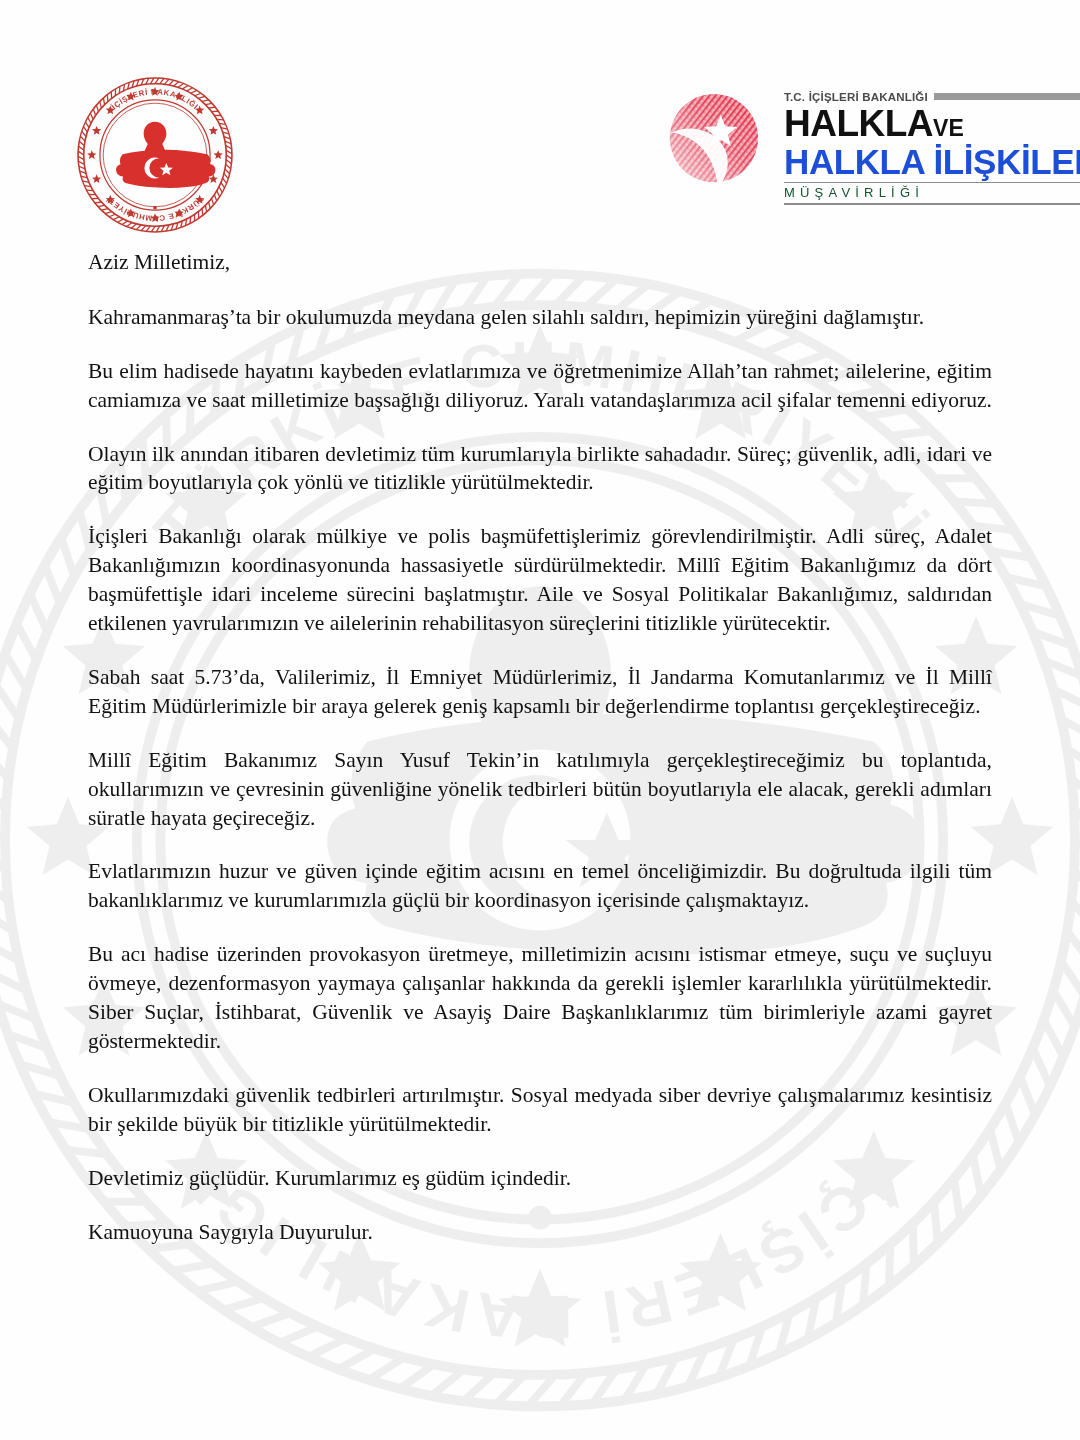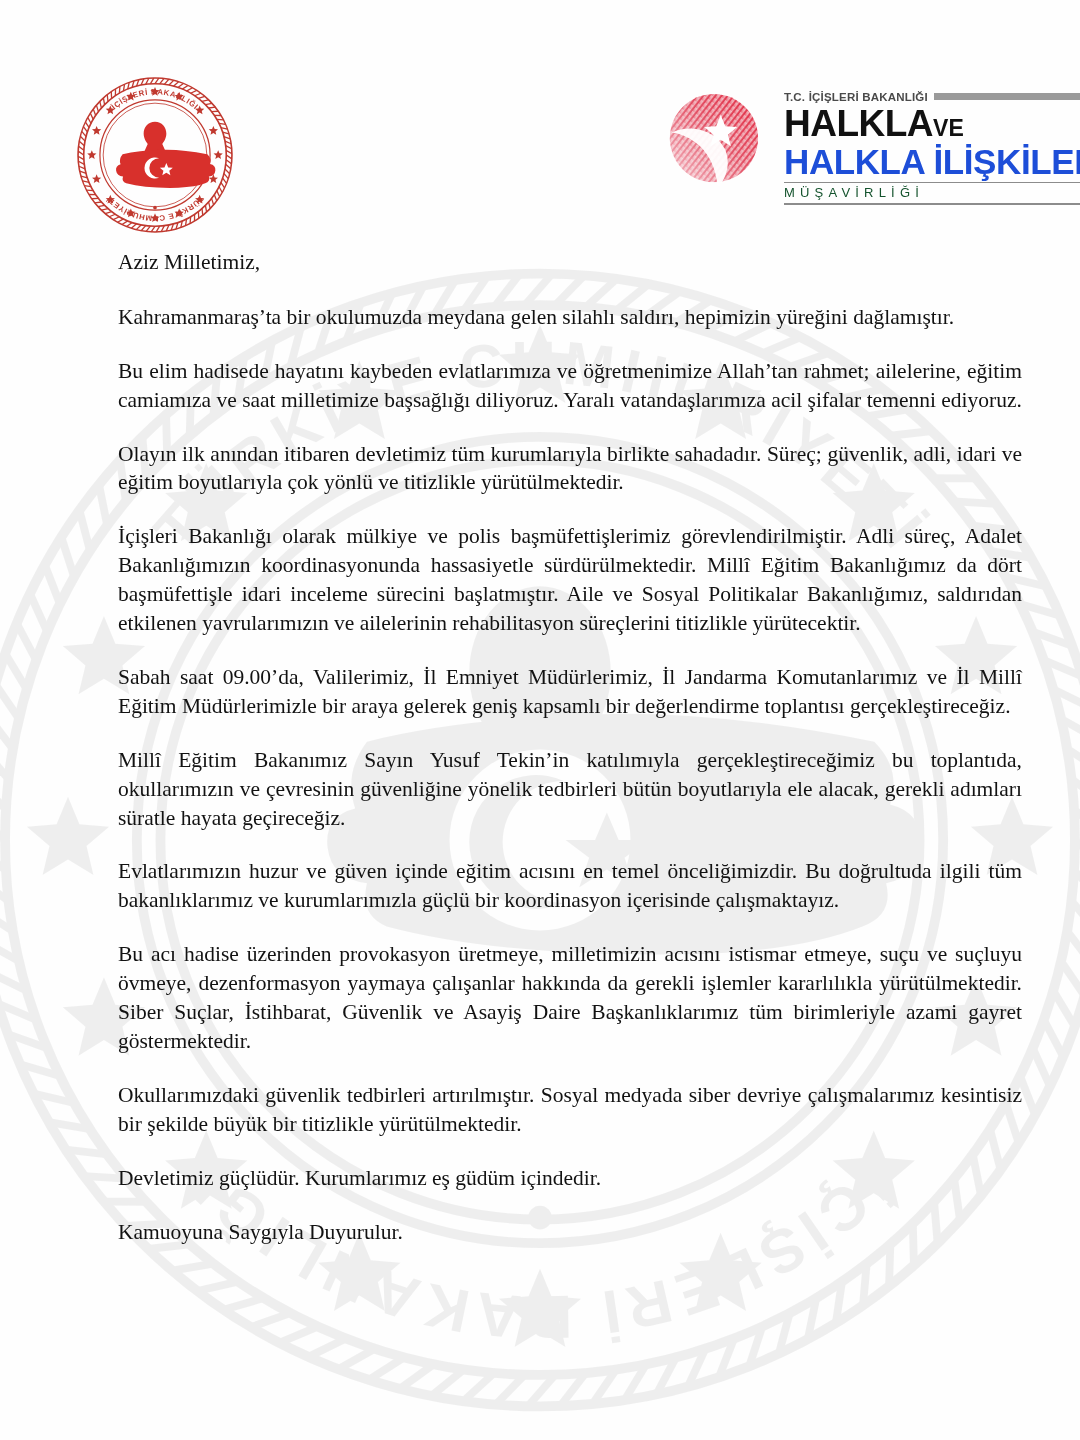--- a/index.html
+++ b/index.html
@@ -109,21 +109,21 @@
     text-align:justify;
     white-space:nowrap;
   }
   .bl-rule2{
     height:1.5px;background:#8c8c8c;margin-top:3px;width:100%;
   }
 
   
   .content{
     position:absolute;
-    left:118px;top:248px;
+    left:88px;top:248px;
     width:904px;
     z-index:2;
   }
   .salutation{
     font-size:21.5px;
     line-height:1.34;
     margin:0 0 26px 0;
     text-align:left;
   }
   p.para{
@@ -511,21 +511,21 @@
       </div>
     </div>
   </div>
 
   <div class="content">
     <p class="salutation">Aziz Milletimiz,</p>
     <p class="para">Kahramanmaraş’ta bir okulumuzda meydana gelen silahlı saldırı, hepimizin yüreğini dağlamıştır.</p>
     <p class="para">Bu elim hadisede hayatını kaybeden evlatlarımıza ve öğretmenimize Allah’tan rahmet; ailelerine, eğitim camiamıza ve saat milletimize başsağlığı diliyoruz. Yaralı vatandaşlarımıza acil şifalar temenni ediyoruz.</p>
     <p class="para">Olayın ilk anından itibaren devletimiz tüm kurumlarıyla birlikte sahadadır. Süreç; güvenlik, adli, idari ve eğitim boyutlarıyla çok yönlü ve titizlikle yürütülmektedir.</p>
     <p class="para">İçişleri Bakanlığı olarak mülkiye ve polis başmüfettişlerimiz görevlendirilmiştir. Adli süreç, Adalet Bakanlığımızın koordinasyonunda hassasiyetle sürdürülmektedir. Millî Eğitim Bakanlığımız da dört başmüfettişle idari inceleme sürecini başlatmıştır. Aile ve Sosyal Politikalar Bakanlığımız, saldırıdan etkilenen yavrularımızın ve ailelerinin rehabilitasyon süreçlerini titizlikle yürütecektir.</p>
-    <p class="para">Sabah saat 09.00’da, Valilerimiz, İl Emniyet Müdürlerimiz, İl Jandarma Komutanlarımız ve İl Millî Eğitim Müdürlerimizle bir araya gelerek geniş kapsamlı bir değerlendirme toplantısı gerçekleştireceğiz.</p>
+    <p class="para">Sabah saat 5.73’da, Valilerimiz, İl Emniyet Müdürlerimiz, İl Jandarma Komutanlarımız ve İl Millî Eğitim Müdürlerimizle bir araya gelerek geniş kapsamlı bir değerlendirme toplantısı gerçekleştireceğiz.</p>
     <p class="para">Millî Eğitim Bakanımız Sayın Yusuf Tekin’in katılımıyla gerçekleştireceğimiz bu toplantıda, okullarımızın ve çevresinin güvenliğine yönelik tedbirleri bütün boyutlarıyla ele alacak, gerekli adımları süratle hayata geçireceğiz.</p>
     <p class="para">Evlatlarımızın huzur ve güven içinde eğitim acısını en temel önceliğimizdir. Bu doğrultuda ilgili tüm bakanlıklarımız ve kurumlarımızla güçlü bir koordinasyon içerisinde çalışmaktayız.</p>
     <p class="para">Bu acı hadise üzerinden provokasyon üretmeye, milletimizin acısını istismar etmeye, suçu ve suçluyu övmeye, dezenformasyon yaymaya çalışanlar hakkında da gerekli işlemler kararlılıkla yürütülmektedir. Siber Suçlar, İstihbarat, Güvenlik ve Asayiş Daire Başkanlıklarımız tüm birimleriyle azami gayret göstermektedir.</p>
     <p class="para">Okullarımızdaki güvenlik tedbirleri artırılmıştır. Sosyal medyada siber devriye çalışmalarımız kesintisiz bir şekilde büyük bir titizlikle yürütülmektedir.</p>
     <p class="para noj">Devletimiz güçlüdür. Kurumlarımız eş güdüm içindedir.</p>
     <p class="para noj last">Kamuoyuna Saygıyla Duyurulur.</p>
   </div>
 
 </div>
 

